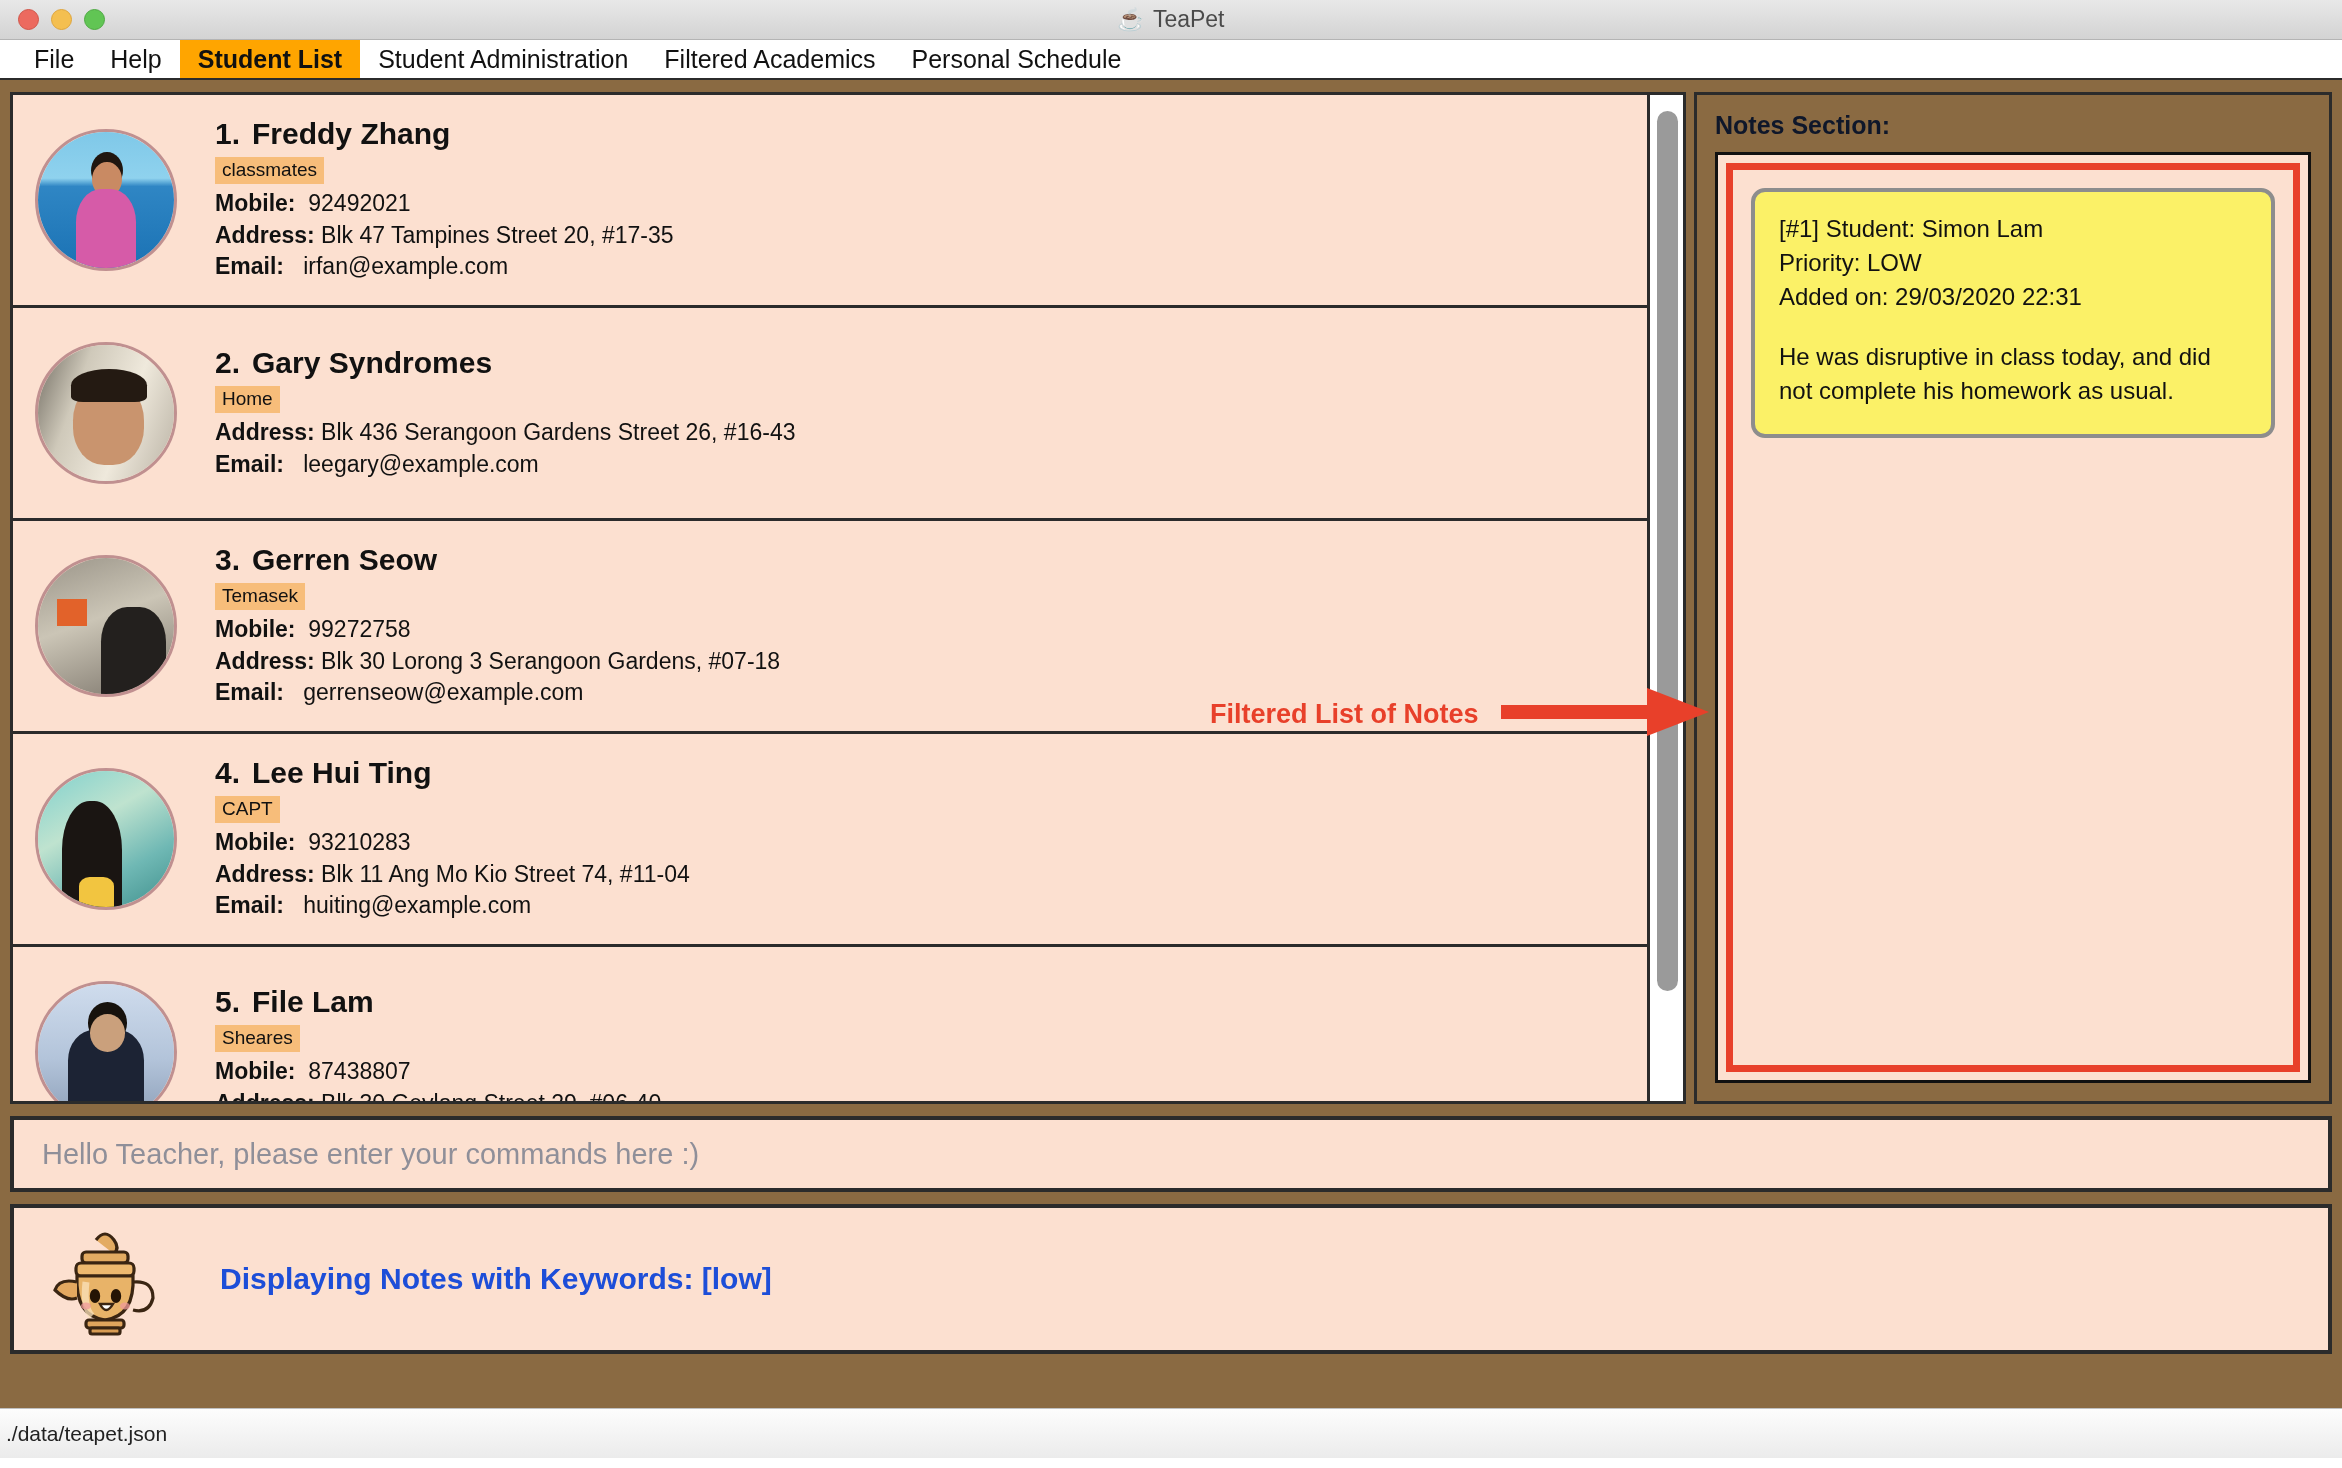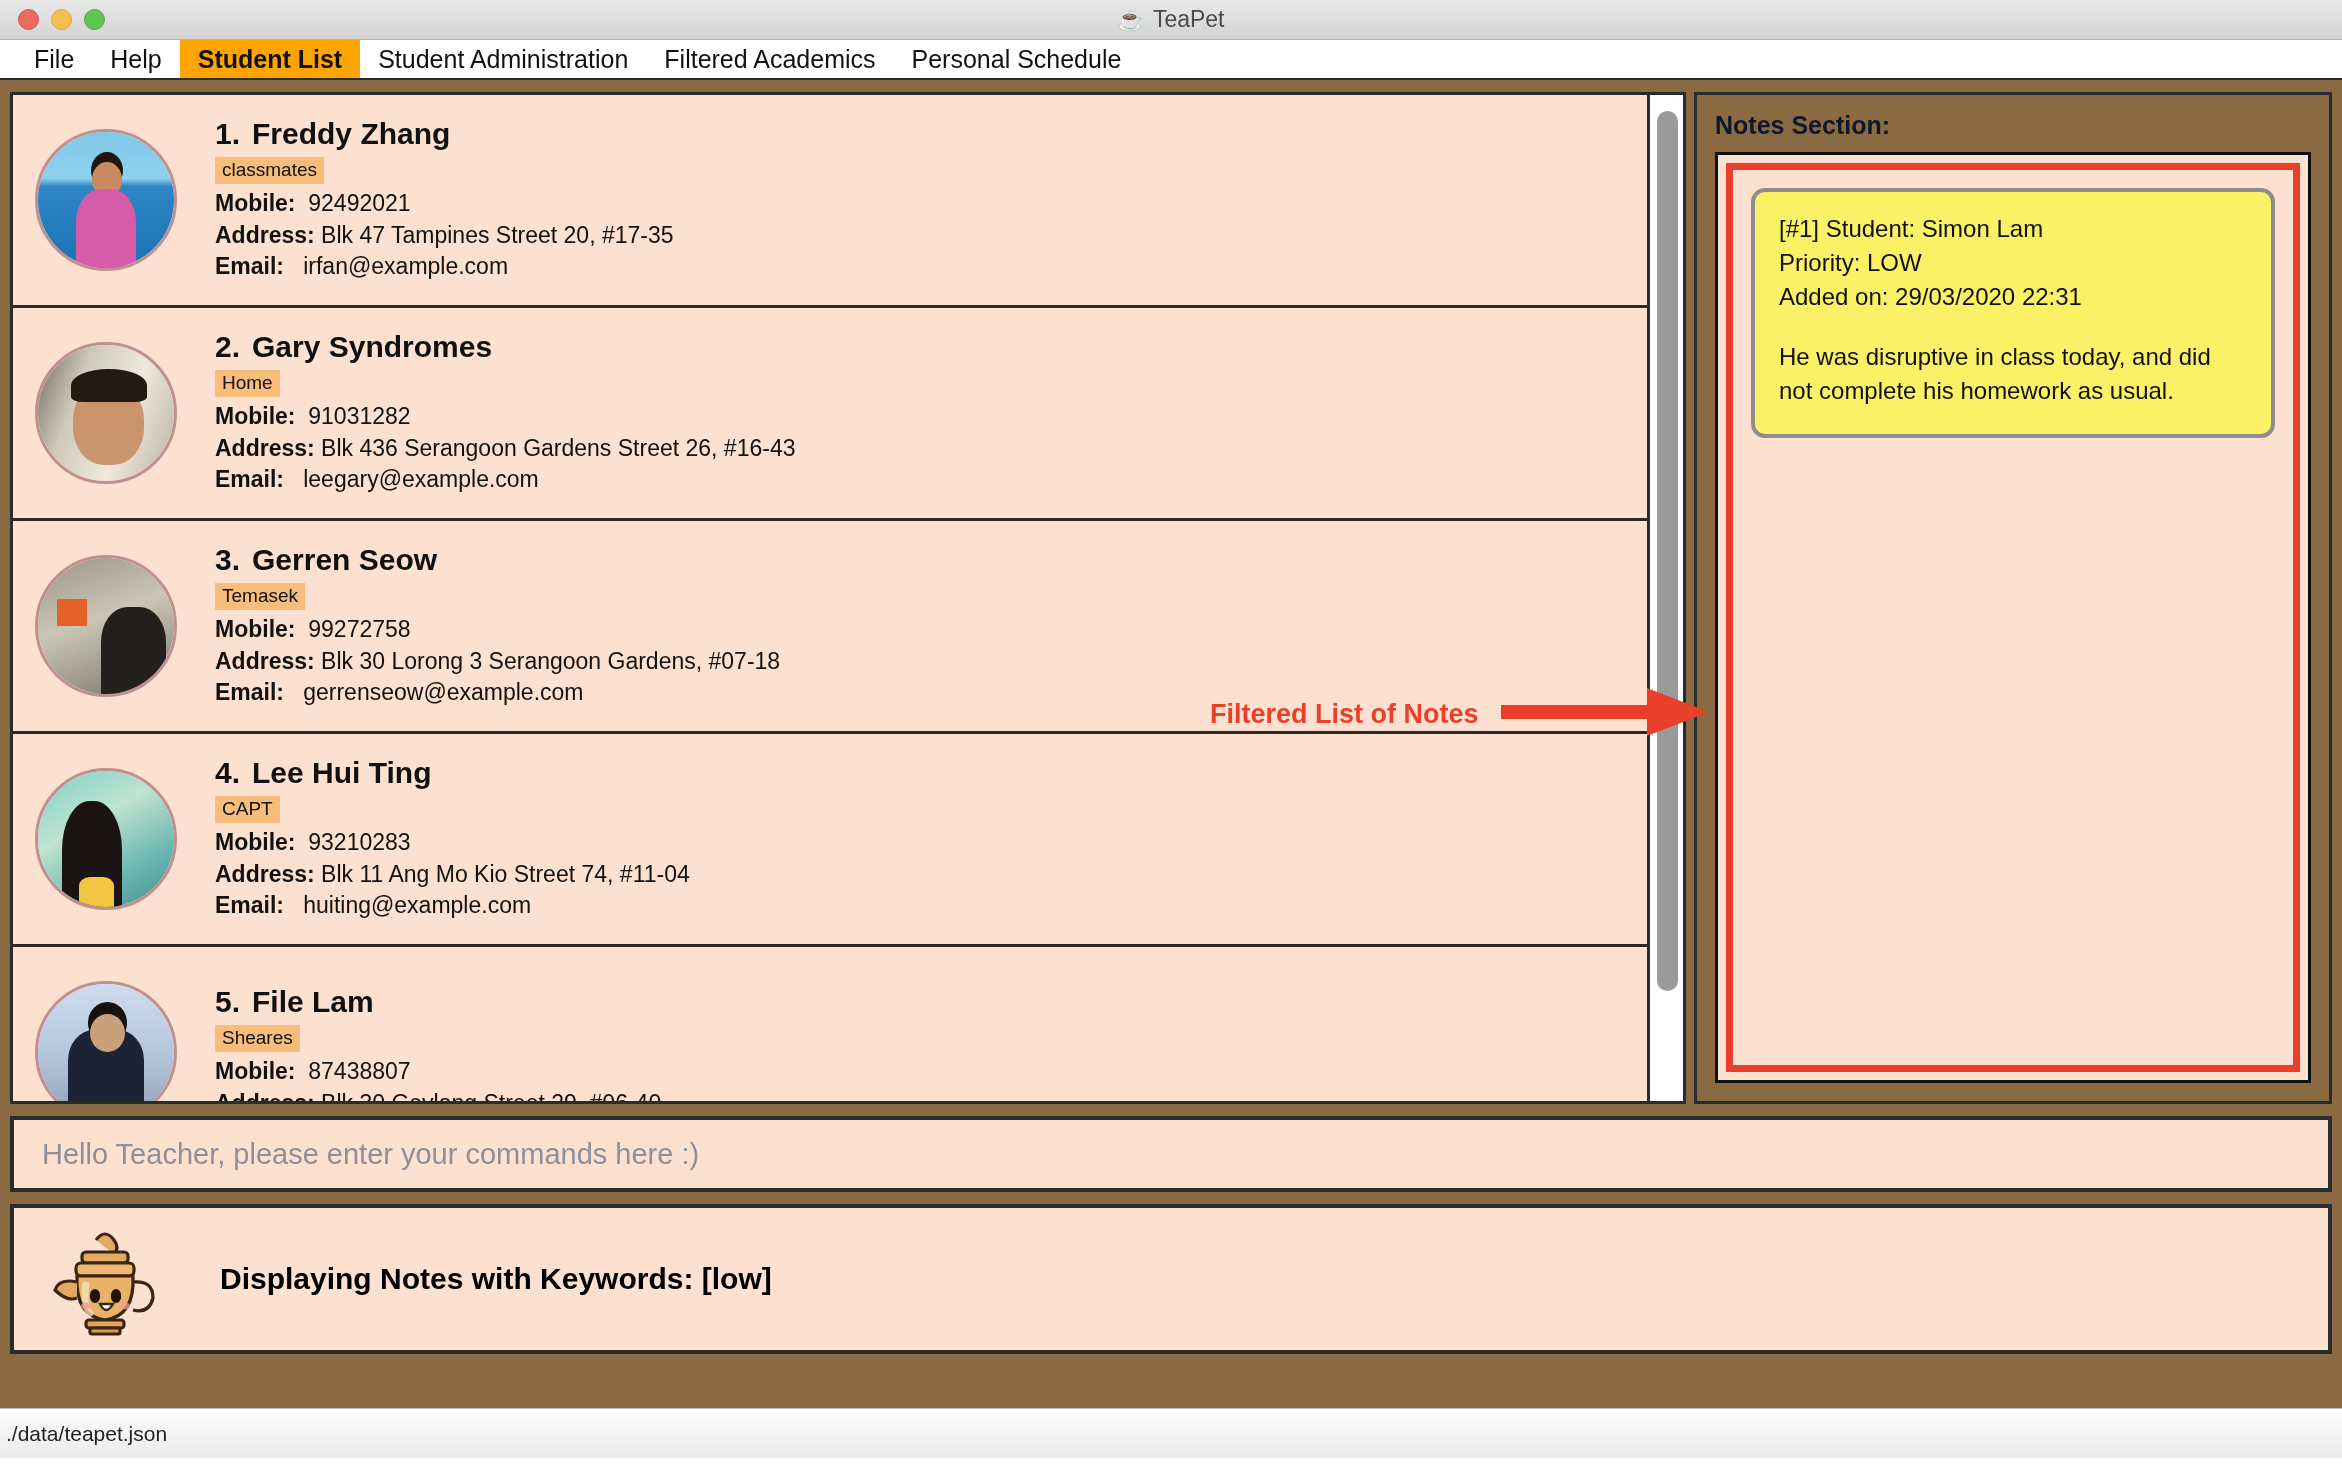--- a/index.html
+++ b/index.html
@@ -187,21 +187,21 @@
   
   .result-wrap { padding: 12px 0 12px 0; }
   .result-box {
     background: #fce0d0;
     border: 4px solid #2b2b2b;
     height: 150px;
     display: flex; align-items: center;
     padding-left: 30px;
   }
   .result-text {
-    font-size: 30px; font-weight: bold; color: #000000;
+    font-size: 30px; font-weight: bold; color: #1d4ed8;
     margin-left: 54px;
   }
 
   
   .statusbar {
     height: 50px;
     background: linear-gradient(to bottom, #fdfdfd 0%, #ebebeb 100%);
     border-top: 1px solid #c0c0c0;
     display: flex; align-items: center;
     padding-left: 6px;
@@ -294,21 +294,20 @@
 
         <div class="card">
           <div class="avatar">
               <div class="ph-gary"></div>
             </div>
           <div class="card-text">
             <div class="stu-name">
               <span class="num">2.</span><span>Gary Syndromes</span>
             </div>
             <div><span class="tag">Home</span></div>
-            <div class="detail"><span class="lbl">Mobile:</span>&nbsp; <span>91031282</span></div>
             <div class="detail"><span class="lbl">Address:</span> <span>Blk 436 Serangoon Gardens Street 26, #16-43</span></div>
             <div class="detail"><span class="lbl">Email:</span>&nbsp;&nbsp; <span>leegary@example.com</span></div>
           </div>
         </div>
 
         <div class="card">
           <div class="avatar">
               <div class="ph-gerren"></div>
             </div>
           <div class="card-text">

